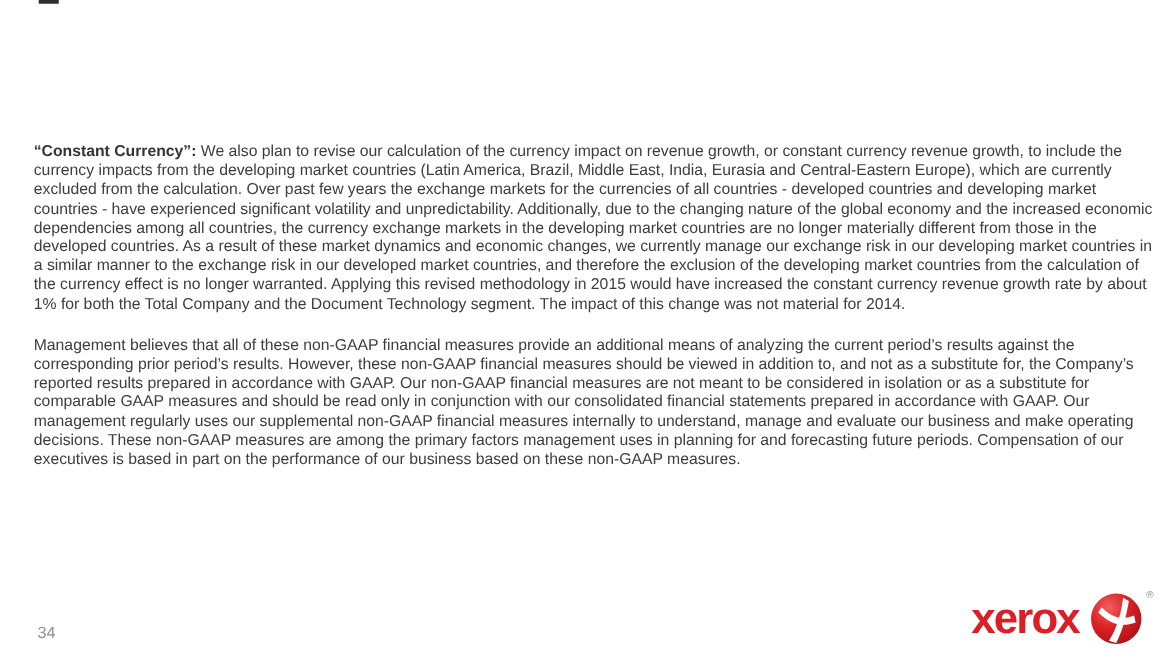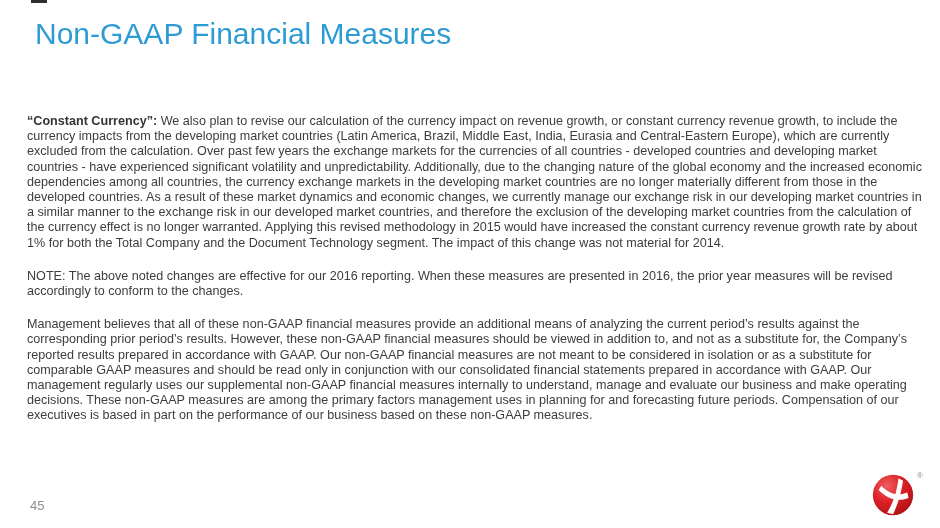--- a/index.html
+++ b/index.html
@@ -94,34 +94,33 @@
     color: #8f8f8f;
   }
 </style>
 </head>
 <body>
 
 <div class="slide">
 
   <div class="top-mark"></div>
 
-  <h1 class="title">Non-GAAP Financial Measures</h1>
 
   <div class="body">
     <p><strong>“Constant Currency”:</strong><span> We also plan to revise our calculation of the currency impact on revenue growth, or constant currency revenue growth, to include the currency impacts from the developing market countries (Latin America, Brazil, Middle East, India, Eurasia and Central-Eastern Europe), which are currently excluded from the calculation. Over past few years the exchange markets for the currencies of all countries - developed countries and developing market countries - have experienced significant volatility and unpredictability.  Additionally, due to the changing nature of the global economy and the increased economic dependencies among all countries, the currency exchange markets in the developing market countries are no longer materially different from those in the developed countries. As a result of these market dynamics and economic changes, we currently manage our exchange risk in our developing market countries in a similar manner to the exchange risk in our developed market countries, and therefore the exclusion of the developing market countries from the calculation of the currency effect is no longer warranted. Applying this revised methodology in 2015 would have increased the constant currency revenue growth rate by about 1% for both the Total Company and the Document Technology segment. The impact of this change was not material for 2014.</span></p>
 
-    <p>NOTE: The above noted changes are effective for our 2016 reporting.  When these measures are presented in 2016, the prior year measures will be revised accordingly to conform to the changes.</p>
 
     <p>Management believes that all of these non-GAAP financial measures provide an additional means of analyzing the current period’s results against the corresponding prior period’s results. However, these non-GAAP financial measures should be viewed in addition to, and not as a substitute for, the Company’s reported results prepared in accordance with GAAP. Our non-GAAP financial measures are not meant to be considered in isolation or as a substitute for comparable GAAP measures and should be read only in conjunction with our consolidated financial statements prepared in accordance with GAAP. Our management regularly uses our supplemental non-GAAP financial measures internally to understand, manage and evaluate our business and make operating decisions. These non-GAAP measures are among the primary factors management uses in planning for and forecasting future periods. Compensation of our executives is based in part on the performance of our business based on these non-GAAP measures.</p>
 
   </div>
 
-  <div class="page-number">45</div>
+  <div class="page-number">34</div>
 
   <div class="logo">
+    <span class="wordmark">xerox</span>
     <span class="ball-wrap">
       <svg class="ball" viewBox="0 0 100 100" xmlns="http://www.w3.org/2000/svg" aria-hidden="true">
         <defs>
           <radialGradient id="ballGrad" cx="35%" cy="28%" r="90%">
             <stop offset="0%" stop-color="#ef5f5f"></stop>
             <stop offset="45%" stop-color="#dc2026"></stop>
             <stop offset="100%" stop-color="#9e0d12"></stop>
           </radialGradient>
         </defs>
         <circle cx="50" cy="50" r="48" fill="url(#ballGrad)"></circle>

